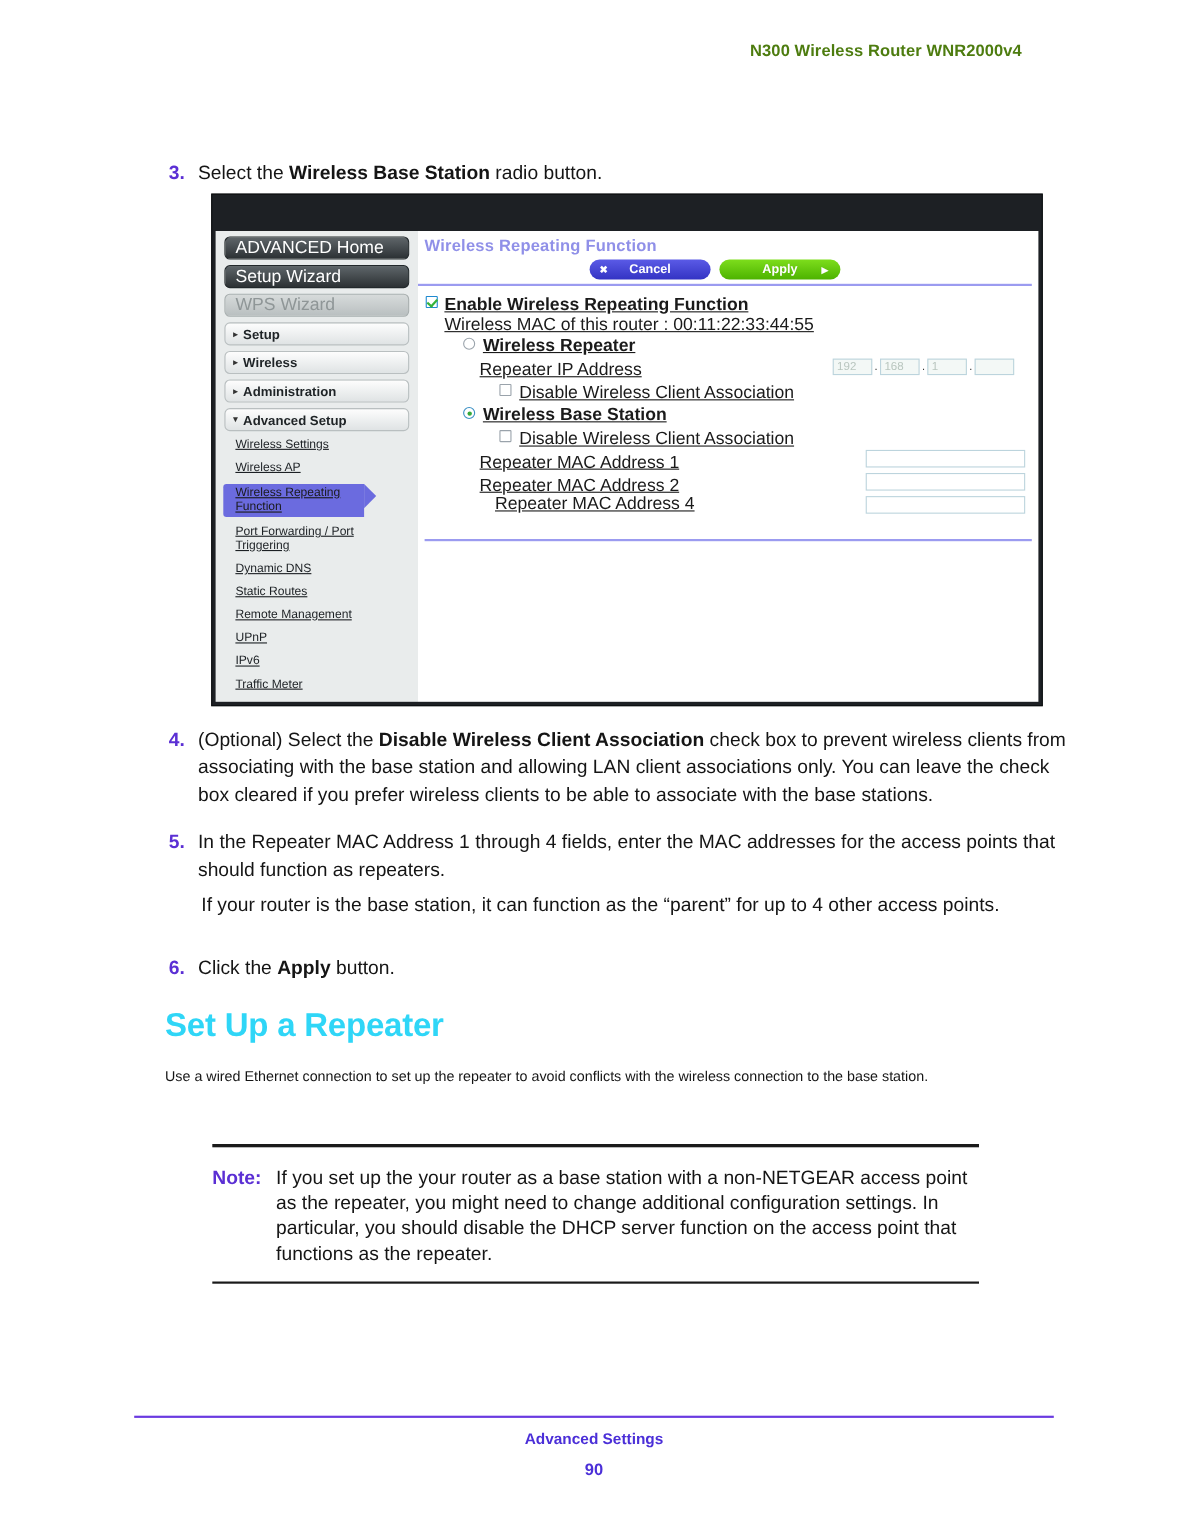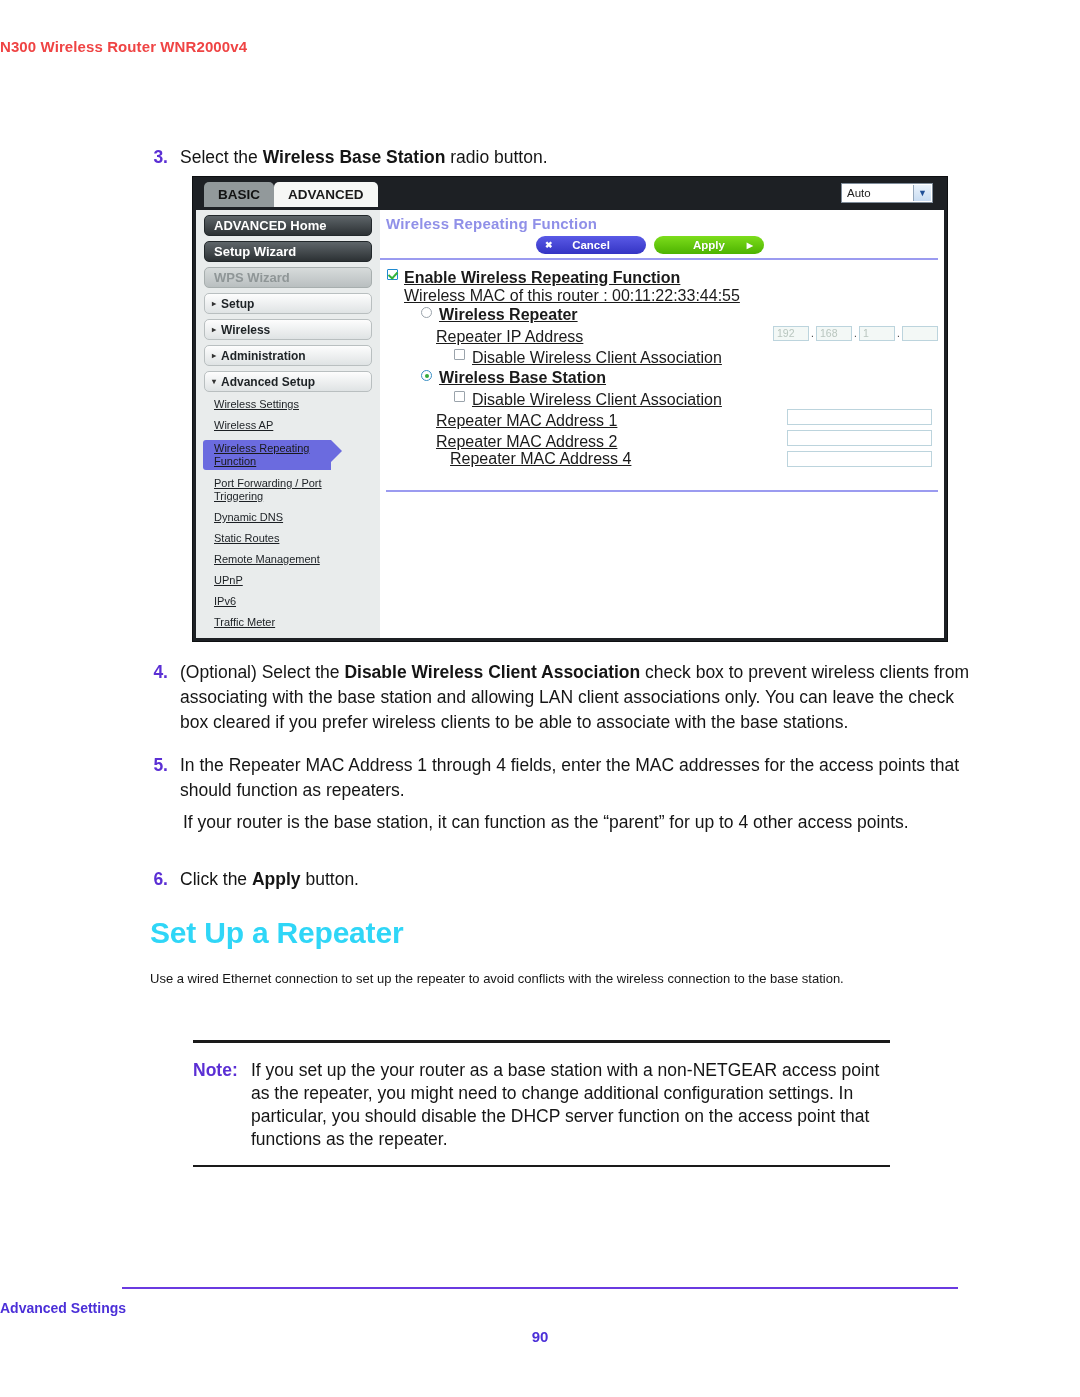--- a/index.html
+++ b/index.html
@@ -9,23 +9,23 @@
     background:#ffffff;
     font-family:"Liberation Sans", sans-serif;
     color:#111;
     position:relative;
     overflow:hidden;
   }
 
   
   .page-header{
     position:absolute; top:38px; left:0; width:929px;
-    text-align:left;
+    text-align:right;
     font-size:15px; font-weight:bold; letter-spacing:0.1px;
-    color:#ef4444;
+    color:#4d7c0f;
   }
 
   
   .step{
     display:flex;
     align-items:flex-start;
     font-size:17.5px;
     line-height:25px;
     color:#151515;
   }
@@ -88,21 +88,21 @@
     position:absolute; left:3px; top:33px;
     width:184px; bottom:3px;
     background:#e9ecec;
   }
   .navbtn{
     margin:5px 8px 0 8px;
     height:21px;
     border-radius:5px;
     display:flex; align-items:center;
     padding-left:9px;
-    font-size:13px; font-weight:bold;
+    font-size:16px; font-weight:normal;
     color:#ffffff;
     background:linear-gradient(#5e6569,#2c3134);
     border:1px solid #22282b;
   }
   .navbtn.disabled{
     background:linear-gradient(#d7dbdb,#b9bfc0);
     color:#8f9697;
     border:1px solid #a7aeae;
   }
   .navcat{
@@ -206,21 +206,21 @@
     border-radius:50%;
   }
   .rb.on{ border-color:#3a8fc4; }
   .rb.on::after{
     content:"";
     position:absolute; left:2.5px; top:2.5px;
     width:4px; height:4px; border-radius:50%;
     background:#35a93b;
   }
 
-  .ipgrp{ position:absolute; right:0; top:2px; display:flex; align-items:center; }
+  .ipgrp{ position:absolute; right:16px; top:2px; display:flex; align-items:center; }
   .ipbox{
     width:36px; height:15px;
     border:1px solid #bcd4dd;
     background:#f3f8f6;
     font-size:10.5px;
     color:#b9c6bf;
     padding-left:3px;
     line-height:13px;
   }
   .ipbox.empty{ color:transparent; }
@@ -268,49 +268,39 @@
   }
   .note-text{ flex:1; }
 
   
   .footer-rule{
     position:absolute; left:122px; top:1287px;
     width:836px; height:2px; background:#6a3ae0;
   }
   .footer-sec{
     position:absolute; left:0; top:1300px; width:1080px;
-    font-size:14px; font-weight:bold; color:#4b2fd8;
+    text-align:center; font-size:14px; font-weight:bold; color:#4b2fd8;
   }
   .footer-pg{
     position:absolute; left:0; top:1328px; width:1080px;
     text-align:center; font-size:15px; font-weight:bold; color:#4b2fd8;
   }
 </style>
 </head>
 <body>
 
 <div class="page-header">N300 Wireless Router WNR2000v4</div>
 
 <div class="step" id="step3">
   <span class="step-num">3.</span>
   <span class="step-body"><span>Select the </span><span class="b">Wireless Base Station</span><span> radio button.</span></span>
 </div>
 
 <div class="shot">
 
-  <div class="shot-topbar">
-    <div class="tabs">
-      <div class="tab basic">BASIC</div>
-      <div class="tab adv">ADVANCED</div>
-    </div>
-    <div class="lang-select">
-      <span>Auto</span>
-      <span class="lang-caret">▼</span>
-    </div>
-  </div>
 
   <div class="nav">
     <div class="navbtn">ADVANCED Home</div>
     <div class="navbtn">Setup Wizard</div>
     <div class="navbtn disabled">WPS Wizard</div>
 
     <div class="navcat">
       <span class="arrow">▸</span>
       <span>Setup</span>
     </div>

